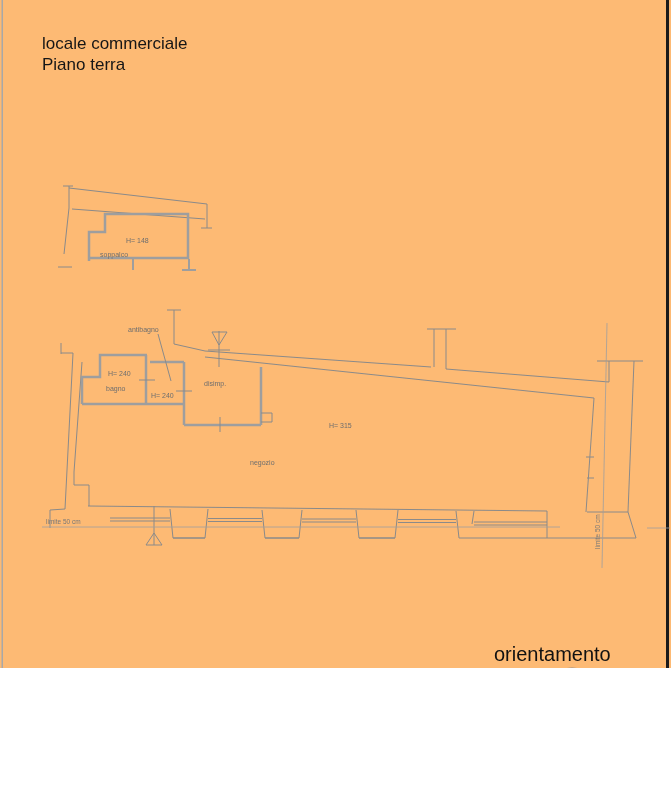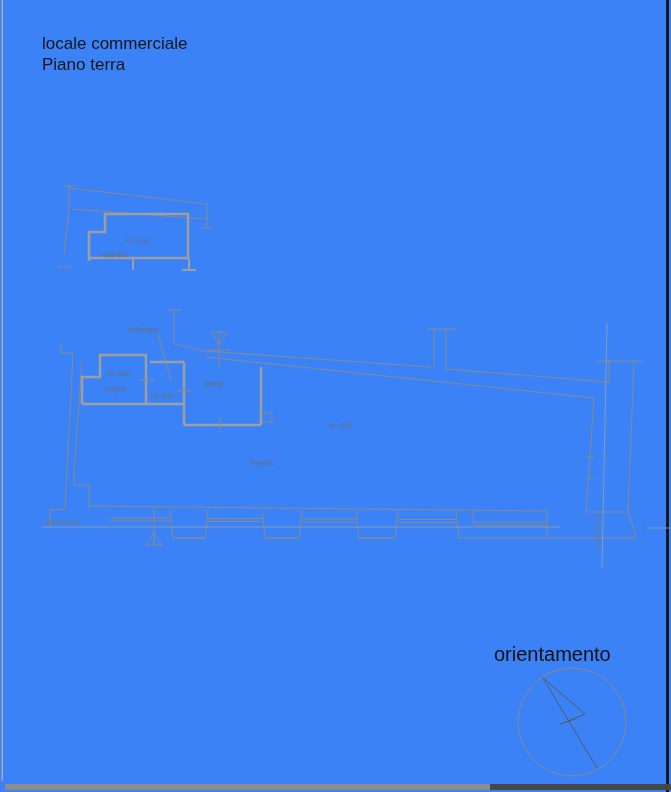--- a/index.html
+++ b/index.html
@@ -1,19 +1,19 @@
 <!DOCTYPE html>
 <html><head>
 <meta charset="utf-8">
 <style>
   html,body{margin:0;padding:0;background:#ffffff;}
   #page{
     position:relative;
-    width:671px;height:792px;
-    background:#3b82f6;
+    width:671px;height:668px;
+    background:#fdba74;
     overflow:hidden;
     font-family:"Liberation Sans", sans-serif;
   }
   svg{display:block;}
   text{font-family:"Liberation Sans", sans-serif;}
   .plan-label{fill:#6e6e6e;font-size:7px;}
   .plan-label-sm{fill:#787878;font-size:6.5px;}
   .title-text{fill:#161616;font-size:17px;}
   .compass-title{fill:#111111;font-size:20px;}
   .thin{stroke:#8a8a8a;stroke-width:1;fill:none;}

